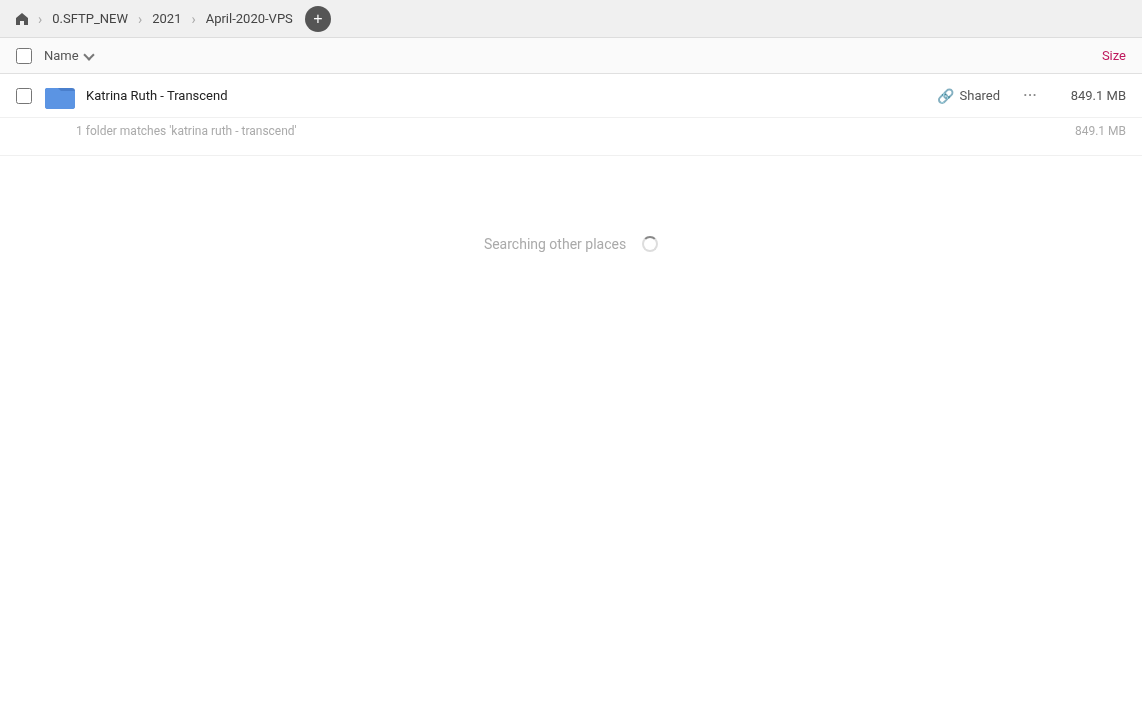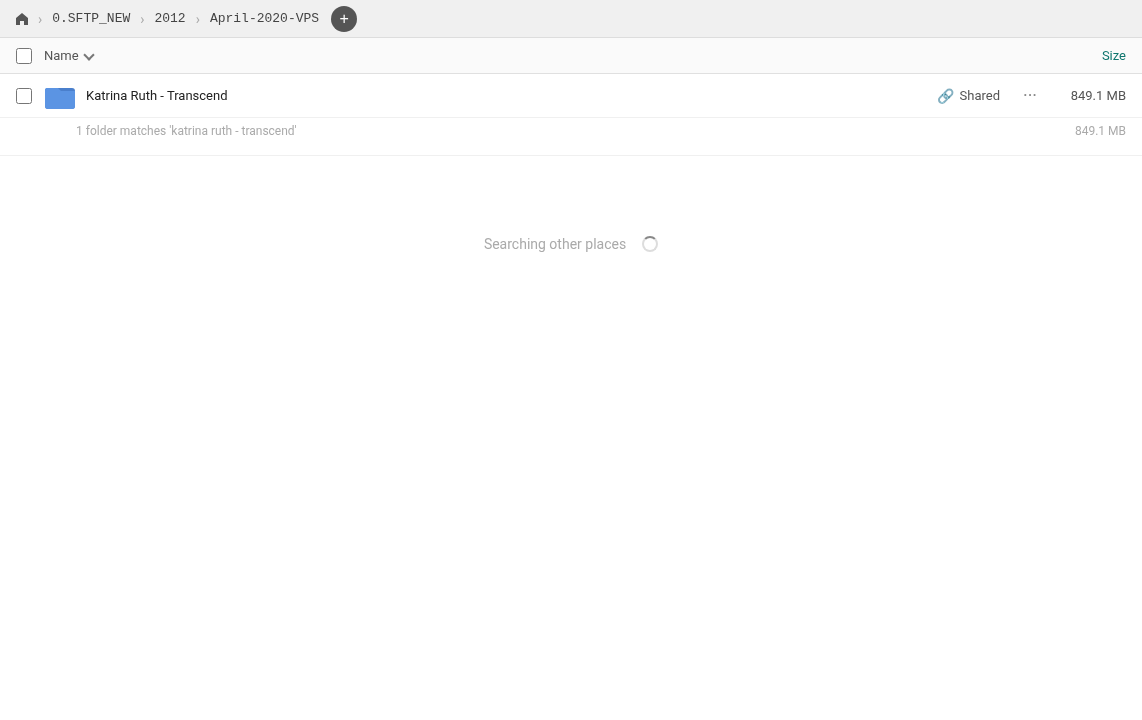--- a/index.html
+++ b/index.html
@@ -54,21 +54,20 @@
     }
 
     .breadcrumb-item {
       display: flex;
       align-items: center;
       padding: 3px 8px;
       border-radius: 4px;
       font-size: 13px;
       color: #444;
       cursor: pointer;
-      font-family: Liberation Mono, monospace;
     }
 
     .breadcrumb-add-btn {
       display: flex;
       align-items: center;
       justify-content: center;
       width: 26px;
       height: 26px;
       border-radius: 50%;
       background: #555;
@@ -104,21 +103,21 @@
       align-items: center;
       font-size: 13px;
       color: #555;
       cursor: pointer;
       gap: 4px;
     }
 
     .header-size {
       margin-left: auto;
       font-size: 13px;
-      color: #0f766e;
+      color: #be185d;
     }
 
     
     .file-list {
       flex: 1;
       overflow-y: auto;
       background: #fff;
     }
 
     
@@ -262,21 +261,21 @@
 
     <span class="breadcrumb-separator">›</span>
 
     <div class="breadcrumb-item">
       <span>0.SFTP_NEW</span>
     </div>
 
     <span class="breadcrumb-separator">›</span>
 
     <div class="breadcrumb-item">
-      <span>2012</span>
+      <span>2021</span>
     </div>
 
     <span class="breadcrumb-separator">›</span>
 
     <div class="breadcrumb-item">
       <span>April-2020-VPS</span>
     </div>
 
     <button class="breadcrumb-add-btn">
       <span>+</span>

